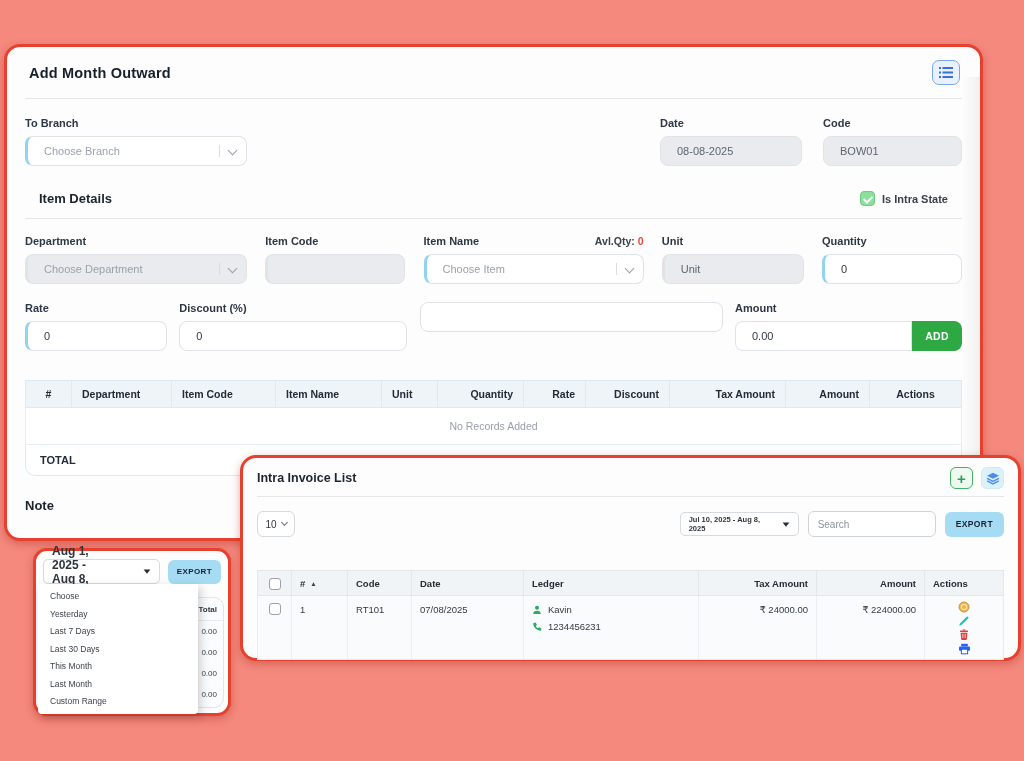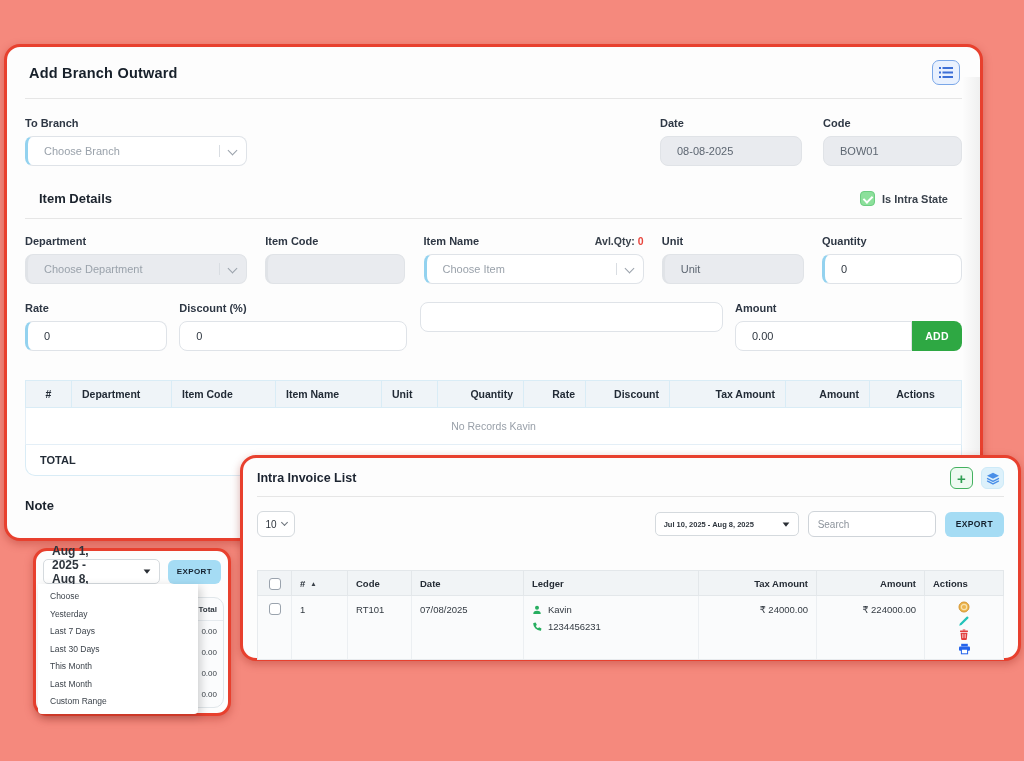--- a/index.html
+++ b/index.html
@@ -74,21 +74,21 @@
   .plusbtn { border:1.5px solid #43b15f; background:#eefaf1; color:#2f9e52; font-size:15px; font-weight:700; line-height:1; }
   .layersbtn { border:1px solid #cdeaf8; background:#ddf1fb; }
   .rtoolbar { display:flex; align-items:center; margin:14px 2px 0; }
   .pagesize { width:38px; height:26px; border:1px solid #d5dade; border-radius:6px; background:#fff;
               display:flex; align-items:center; justify-content:center; gap:5px; font-size:10px; color:#2e353d; cursor:pointer; }
   .chev-s { width:5px; height:5px; border-right:1.4px solid #6b727a; border-bottom:1.4px solid #6b727a; transform:rotate(45deg); margin-top:-3px; }
   .rright { margin-left:auto; display:flex; align-items:center; gap:9px; }
   .rangesel { height:24px; border:1px solid #d5dade; border-radius:5px; background:#fff; display:flex;
               align-items:center; padding:0 8px; font-size:7.5px; font-weight:700; color:#2e353d; gap:8px; cursor:pointer; }
   .rangesel .tri { margin-left:auto; transform:scale(.85); }
-  .r-range { width:144px; }
+  .r-range { width:119px; }
   .searchbox { width:128px; height:26px; border:1px solid #cfd4d9; border-radius:6px; background:#fff; padding:0 9px; }
   .searchbox input { width:100%; height:100%; border:none; outline:none; font-size:10px; color:#333; background:transparent; }
   .searchbox input::placeholder { color:#8d949c; }
   .exportbtn { height:25px; padding:0 11px; background:#a5dcf4; border:none; border-radius:6px;
                font-size:8.5px; font-weight:700; color:#14212e; letter-spacing:.4px; cursor:pointer; }
   .rtable { margin:33px 2px 0; }
   .rt-head { display:grid; grid-template-columns:34px 56px 64px 112px 1fr 118px 108px 78px;
              background:#f1f4f6; border:1px solid #e3e7ea; }
   .rt-head > div { padding:5px 8px; font-size:9.5px; font-weight:700; color:#252c35; border-right:1px solid #e3e7ea;
                    display:flex; align-items:center; }
@@ -122,21 +122,21 @@
               box-shadow:3px 3px 10px rgba(0,0,0,.18); border-radius:0 0 4px 4px; padding:4px 0 3px; }
   .opt { height:17.5px; line-height:17.5px; padding:0 12px; font-size:8.5px; color:#3c434b; cursor:pointer; }
 </style>
 </head>
 <body>
 
 <div class="stage">
 
   <section class="panel main">
     <div class="phead">
-      <h1>Add Branch Outward</h1>
+      <h1>Add Month Outward</h1>
       <button class="iconbtn">
         <svg width="14" height="11" viewBox="0 0 14 11">
           <g fill="#3c6fd6">
             <rect x="0" y="0" width="2" height="2"></rect>
               <rect x="3.5" y="0" width="10.5" height="2"></rect>
             <rect x="0" y="4.5" width="2" height="2"></rect>
               <rect x="3.5" y="4.5" width="10.5" height="2"></rect>
             <rect x="0" y="9" width="2" height="2"></rect>
               <rect x="3.5" y="9" width="10.5" height="2"></rect>
           </g>
@@ -256,21 +256,21 @@
         <div>Item Code</div>
         <div>Item Name</div>
         <div>Unit</div>
         <div class="ral">Quantity</div>
         <div class="ral">Rate</div>
         <div class="ral">Discount</div>
         <div class="ral">Tax Amount</div>
         <div class="ral">Amount</div>
         <div class="cal">Actions</div>
       </div>
-      <div class="it-empty">No Records Kavin</div>
+      <div class="it-empty">No Records Added</div>
       <div class="totalrow">TOTAL</div>
     </div>
 
     <div class="note">Note</div>
   </section>
 
   <section class="panel retail">
     <div class="rhead">
       <h1>Intra Invoice List</h1>
       <button class="sqbtn plusbtn">

